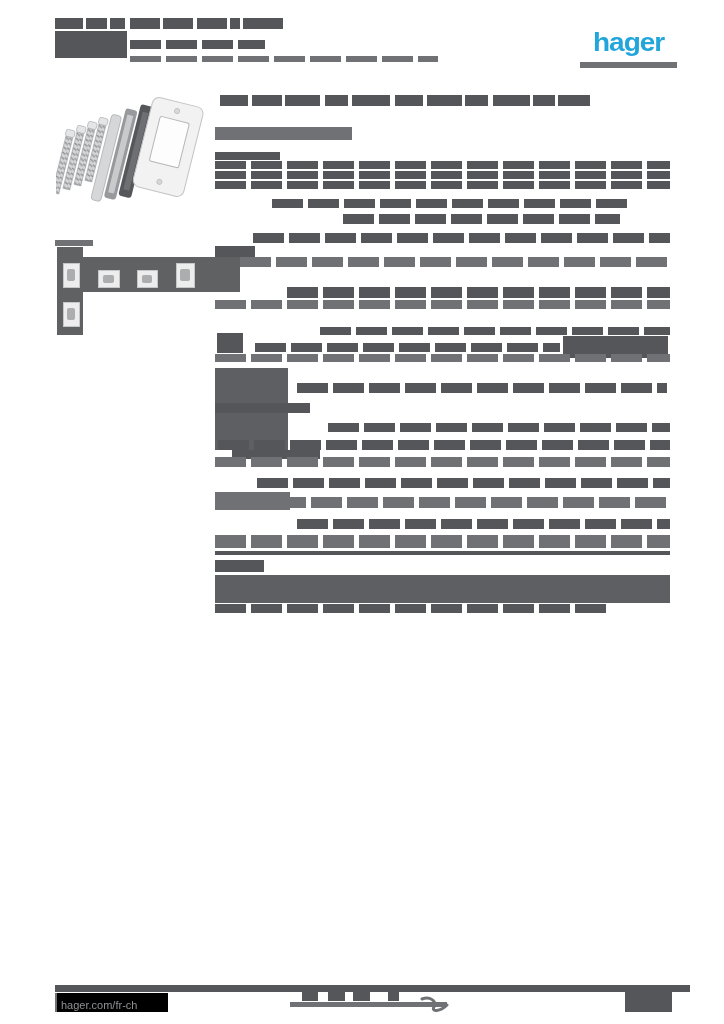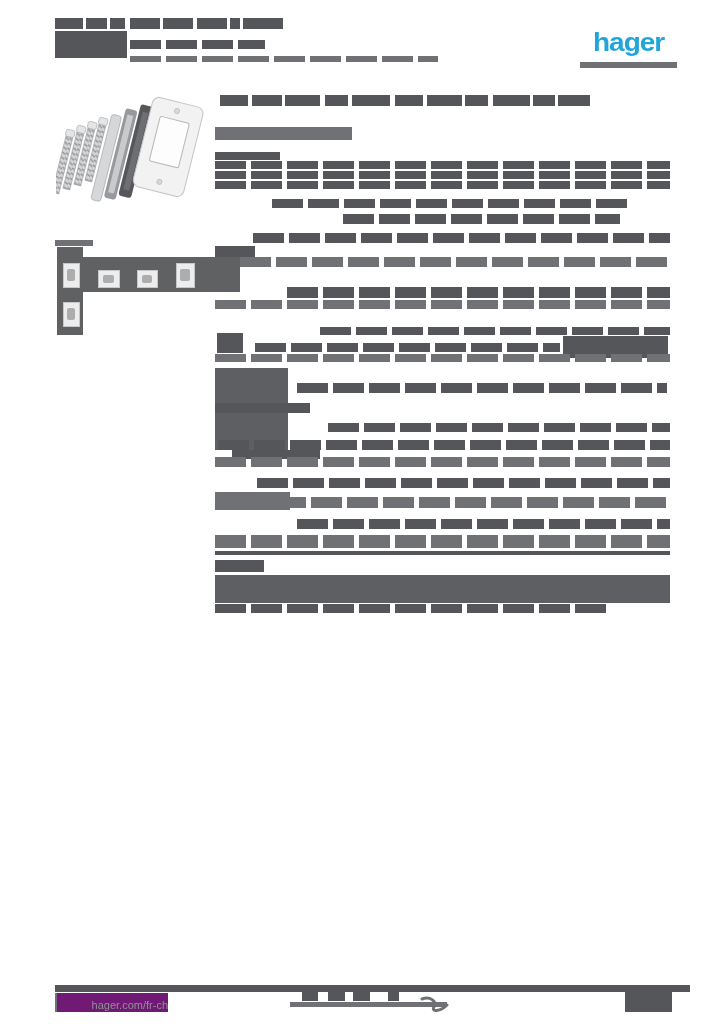--- a/index.html
+++ b/index.html
@@ -7,22 +7,22 @@
         font-family:"Liberation Sans", sans-serif;}
   .abs{position:absolute;}
   .bar{position:absolute;background:var(--c);}
   .bar.words{background:repeating-linear-gradient(90deg,var(--c) 0 31px,transparent 31px 36px);}
   .logo{position:absolute;left:593px;top:26px;font-weight:bold;font-size:28px;
         letter-spacing:-1px;transform:scaleY(.95);}
   .panel{position:absolute;background:#5f6163;}
   .thumb{position:absolute;background:#ededee;border:1px solid #c6c7c9;box-sizing:border-box;}
   .thumb .mark{position:absolute;left:20%;top:22%;width:55%;height:52%;
         background:#9a9c9e;border-radius:2px;opacity:.8;}
-  .url-box{position:absolute;left:55px;top:993px;width:113px;height:24px;background:#701a75;
-        border-left:2px solid #6f7174;display:flex;align-items:center;padding-left:4px;box-sizing:border-box;justify-content:flex-end;}
+  .url-box{position:absolute;left:55px;top:993px;width:113px;height:24px;background:#000000;
+        border-left:2px solid #6f7174;display:flex;align-items:center;padding-left:4px;box-sizing:border-box;}
   .url-box a{font-size:11px;text-decoration:none;}
   .sq{position:absolute;background:#54565a;}
   .pagebox{position:absolute;left:625px;top:992px;width:47px;height:23px;background:#54565a;}
   .rule{position:absolute;left:55px;top:985px;width:635px;height:7px;background:#54565a;}
 </style>
 </head>
 <body>
 
 <div class="page">
 

